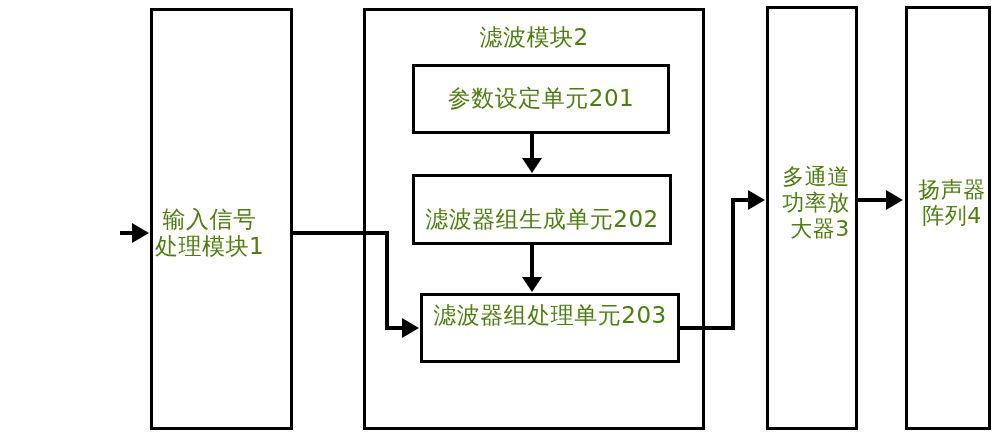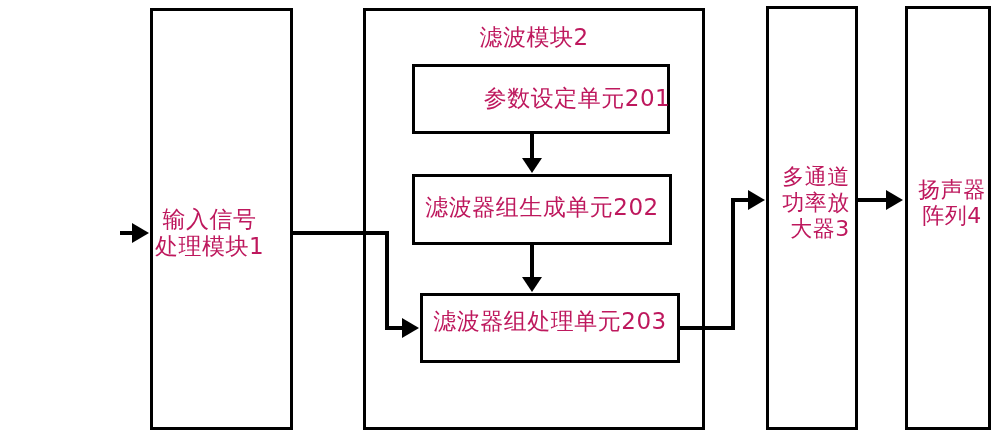--- a/index.html
+++ b/index.html
@@ -22,21 +22,21 @@
     border: 3px solid #000000;
     background: #ffffff;
   }
   .lbl {
     position: absolute;
     box-sizing: border-box;
     display: flex;
     align-items: center;
     justify-content: center;
     text-align: center;
-    color: #be185d;
+    color: #4d7c0f;
     line-height: 1.18;
     white-space: pre-line;
     font-family: "DejaVu Sans", "Liberation Sans", sans-serif;
     letter-spacing: 0.5px;
   }
   .seg {
     position: absolute;
     background: #000000;
   }
   .seg-h { height: 4px; }
@@ -68,33 +68,33 @@
   <div class="arrow-r" style="left:132px; top:223px;"></div>
 
   <div class="box" style="left:150px; top:8px; width:143px; height:422px;"></div>
   <div class="lbl t22" style="left:150px; top:190px; width:119px; height:86px;">输入信号
 处理模块1</div>
 
   <div class="box" style="left:363px; top:8px; width:342px; height:422px;"></div>
   <div class="lbl t22" style="left:363px; top:22px; width:342px; height:32px;">滤波模块2</div>
 
   <div class="box" style="left:412px; top:64px; width:258px; height:70px;"></div>
-  <div class="lbl t22" style="left:412px; top:64px; width:258px; height:70px;margin-left:36px;">参数设定单元201</div>
+  <div class="lbl t22" style="left:412px; top:64px; width:258px; height:70px;">参数设定单元201</div>
 
   <div class="seg seg-v" style="left:530px; top:134px; height:26px;"></div>
   <div class="arrow-d" style="left:522px; top:158px;"></div>
 
   <div class="box" style="left:412px; top:174px; width:260px; height:71px;"></div>
-  <div class="lbl t22" style="left:412px; top:162px; width:260px; height:91px;">滤波器组生成单元202</div>
+  <div class="lbl t22" style="left:412px; top:174px; width:260px; height:91px;">滤波器组生成单元202</div>
 
   <div class="seg seg-v" style="left:530px; top:245px; height:32px;"></div>
   <div class="arrow-d" style="left:522px; top:277px;"></div>
 
   <div class="box" style="left:420px; top:293px; width:260px; height:70px;"></div>
-  <div class="lbl t22" style="left:420px; top:287px; width:260px; height:70px;">滤波器组处理单元203</div>
+  <div class="lbl t22" style="left:420px; top:281px; width:260px; height:70px;">滤波器组处理单元203</div>
 
   <div class="seg seg-h" style="left:291px; top:231px; width:98px;"></div>
   <div class="seg seg-v" style="left:385px; top:231px; height:99px;"></div>
   <div class="seg seg-h" style="left:385px; top:326px; width:20px;"></div>
   <div class="arrow-r" style="left:402px; top:318px;"></div>
 
   <div class="seg seg-h" style="left:678px; top:326px; width:57px;"></div>
   <div class="seg seg-v" style="left:731px; top:198px; height:132px;"></div>
   <div class="seg seg-h" style="left:731px; top:198px; width:20px;"></div>
   <div class="arrow-r" style="left:748px; top:190px;"></div>

